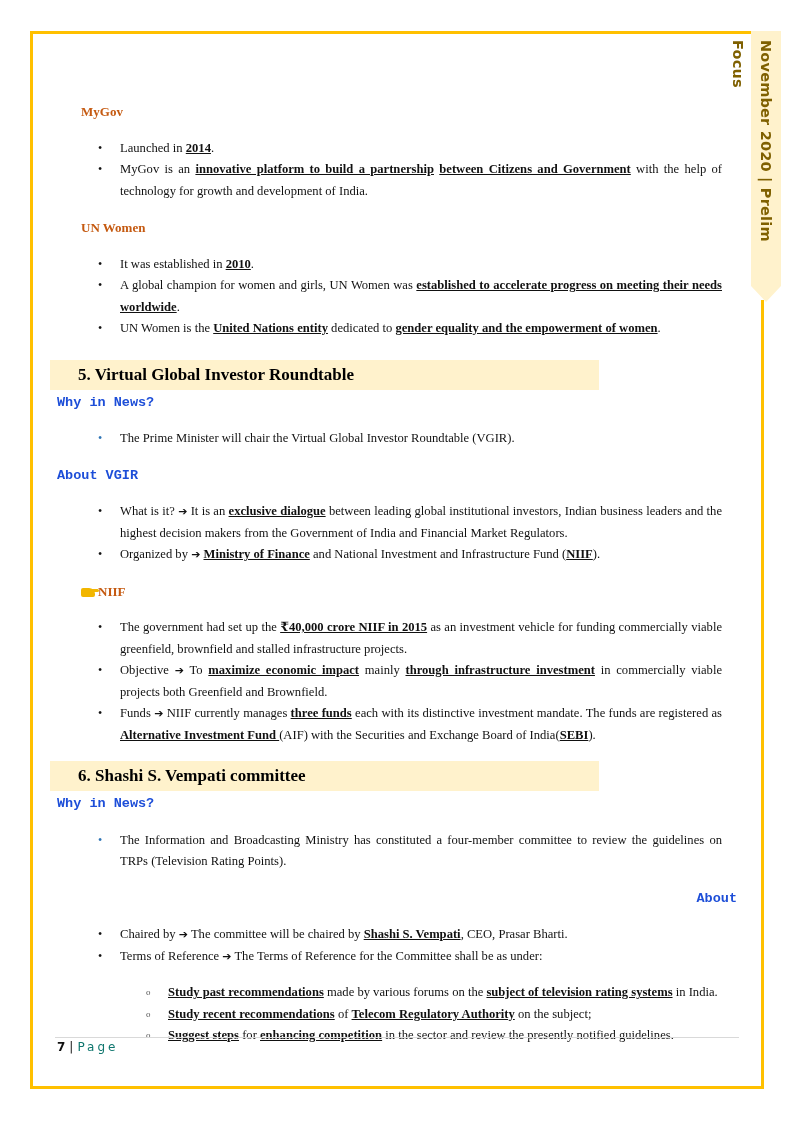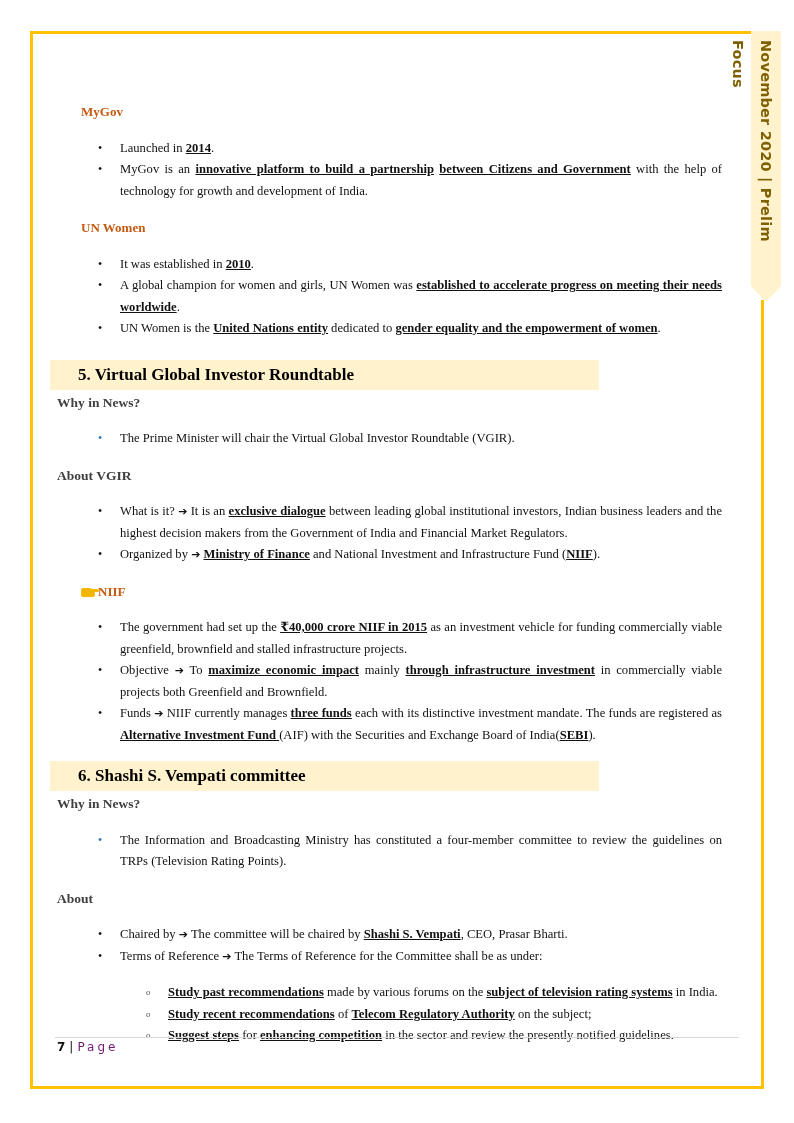--- a/index.html
+++ b/index.html
@@ -10,38 +10,38 @@
   .frame-bottom-right { position: absolute; left: 761px; top: 300px; width: 3px; height: 789px; background: #FFC000; }
   .frame-right-top { position: absolute; left: 751px; top: 31px; width: 10px; height: 3px; background: #FFC000; }
   .side-tab { position: absolute; left: 751px; top: 31px; width: 30px; height: 255px; background: #FFF2CC; }
   .side-tab-point { position: absolute; left: 751px; top: 286px; width: 0; height: 0;
                     border-left: 15px solid transparent; border-right: 15px solid transparent; border-top: 16px solid #FFF2CC; }
   .side-text { position: absolute; left: 752px; top: 40px; width: 28px; height: 240px;
                writing-mode: vertical-rl; font-family: "DejaVu Sans", sans-serif; font-weight: bold;
                font-size: 14.5px; color: #7F6000; letter-spacing: 0.2px; line-height: 28px; text-align: left; }
   .content { position: absolute; left: 57px; top: 93px; width: 680px; font-size: 12.6px; line-height: 21.5px; }
   .sub-orange { color: #C55A11; font-weight: bold; font-size: 13px; margin: 0 0 0 24px; }
-  .sub-blue { color: #404040; font-weight: bold; font-size: 13.5px; margin: 0; }
+  .sub-blue { color: #1d4ed8; font-weight: bold; font-size: 13.5px; margin: 0; font-family: Liberation Mono, monospace; }
   ul { list-style: none; margin: 15px; padding: 0; }
   li.b { position: relative; padding-left: 48px; text-align: justify; }
   li.b::before { content: "\2022"; position: absolute; left: 26px; top: 0; color: #111; font-size: 12px; }
   li.bb::before { color: #2E74B5; }
   li.o { position: relative; padding-left: 96px; text-align: justify; }
   li.o::before { content: "o"; position: absolute; left: 74px; top: 0; font-size: 9px; color: #555; }
   .hl { font-weight: bold; text-decoration: underline; }
   .sec-head { background: #FFF2CC; margin-left: -7px; width: 549px; height: 30px; box-sizing: border-box;
               padding-left: 28px; font-weight: bold; font-size: 17px; line-height: 30px; color: #000000; }
   .arrow { font-family: "DejaVu Sans", sans-serif; font-size: 11px; }
   .hand { display: inline-block; width: 14px; height: 9px; background: #F2B600; border-radius: 2px 6px 2px 2px; margin-right: 3px; vertical-align: -1px; position: relative; }
   .hand::after { content: ""; position: absolute; left: 8px; top: 1px; width: 10px; height: 3px; background: #F2B600; border-radius: 2px; }
   .footer-rule { position: absolute; left: 55px; top: 1037px; width: 684px; height: 1px; background: #d9d9d9; }
   .footer { position: absolute; left: 57px; top: 1040px; font-family: "DejaVu Sans", sans-serif; font-size: 12px; }
   .footer .num { font-weight: bold; color: #111; }
   .footer .sep { color: #111; margin: 0 4px; }
-  .footer .pg { color: #701a75; letter-spacing: 3px; }
+  .footer .pg { color: #0f766e; letter-spacing: 3px; }
 </style>
 </head>
 <body>
 
 <div class="frame"></div>
 <div class="frame-right-top"></div>
 <div class="frame-bottom-right"></div>
 <div class="side-tab"></div>
 <div class="side-tab-point"></div>
 <div class="side-text">November 2020 | Prelim Focus</div>
@@ -79,21 +79,21 @@
     <li class="b"><span>Objective </span><span class="arrow">➔</span><span> To </span><span class="hl">maximize economic impact</span><span> mainly </span><span class="hl">through infrastructure investment</span><span> in commercially viable projects both Greenfield and Brownfield.</span></li>
     <li class="b"><span>Funds </span><span class="arrow">➔</span><span> NIIF currently manages </span><span class="hl">three funds</span><span> each with its distinctive investment mandate. The funds are registered as </span><span class="hl">Alternative Investment Fund </span><span>(AIF) with the Securities and Exchange Board of India(</span><span class="hl">SEBI</span><span>).</span></li>
   </ul>
 
   <div class="sec-head" style="margin-top:12px;">6.  Shashi S. Vempati committee</div>
   <p class="sub-blue" style="margin-top:2px;margin-bottom:12px;">Why in News?</p>
   <ul>
     <li class="b bb">The Information and Broadcasting Ministry has constituted a four-member committee to review the guidelines on TRPs (Television Rating Points).</li>
   </ul>
 
-  <p class="sub-blue" style="margin-top:12px;margin-bottom:12px;">About</p>
+  <p class="sub-blue" style="margin-top:12px;margin-bottom:12px;text-align:right;">About</p>
   <ul>
     <li class="b"><span>Chaired by </span><span class="arrow">➔</span><span> The committee will be chaired by </span><span class="hl">Shashi S. Vempati</span><span>, CEO, Prasar Bharti.</span></li>
     <li class="b"><span>Terms of Reference </span><span class="arrow">➔</span><span> The Terms of Reference for the Committee shall be as under:</span></li>
   </ul>
   <ul>
     <li class="o"><span class="hl">Study past recommendations</span><span> made by various forums on the </span><span class="hl">subject of television rating systems</span><span> in India.</span></li>
     <li class="o"><span class="hl">Study recent recommendations</span><span> of </span><span class="hl">Telecom Regulatory Authority</span><span> on the subject;</span></li>
     <li class="o"><span class="hl">Suggest steps</span><span> for </span><span class="hl">enhancing competition</span><span> in the sector and review the presently notified guidelines.</span></li>
   </ul>
 </div>

